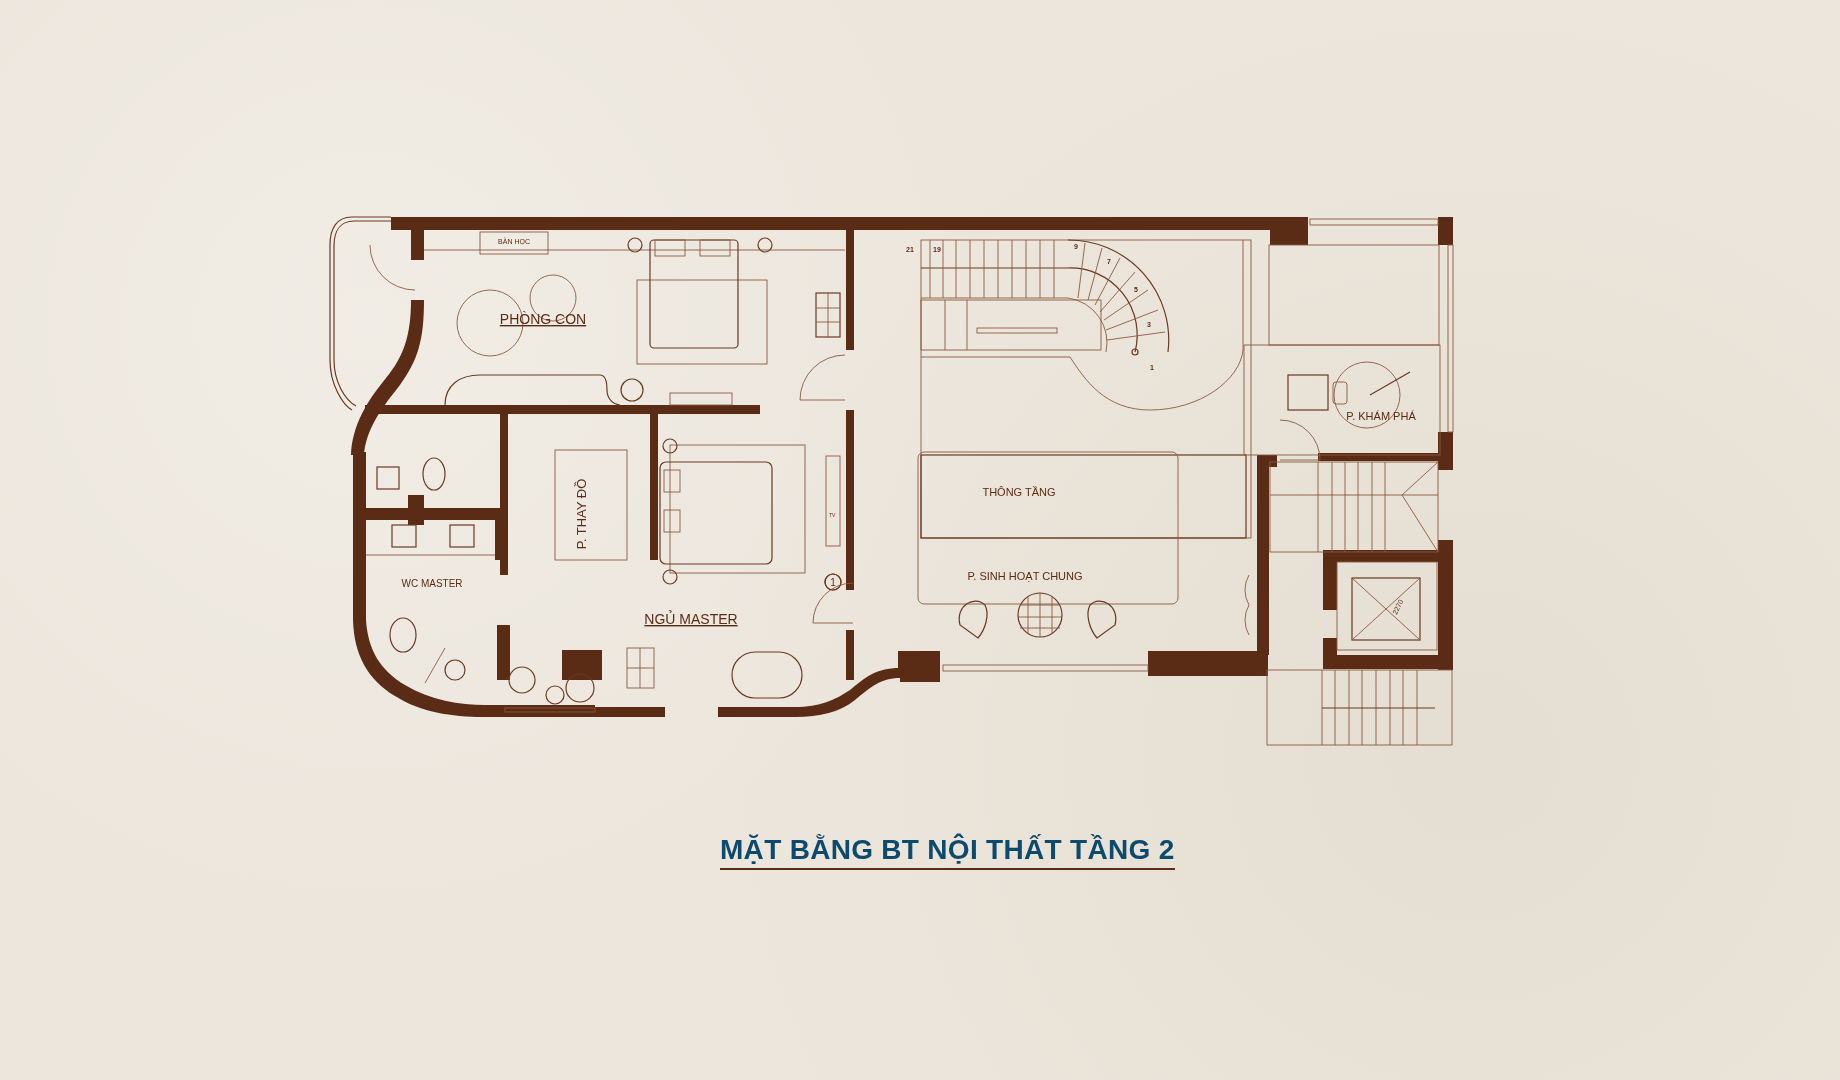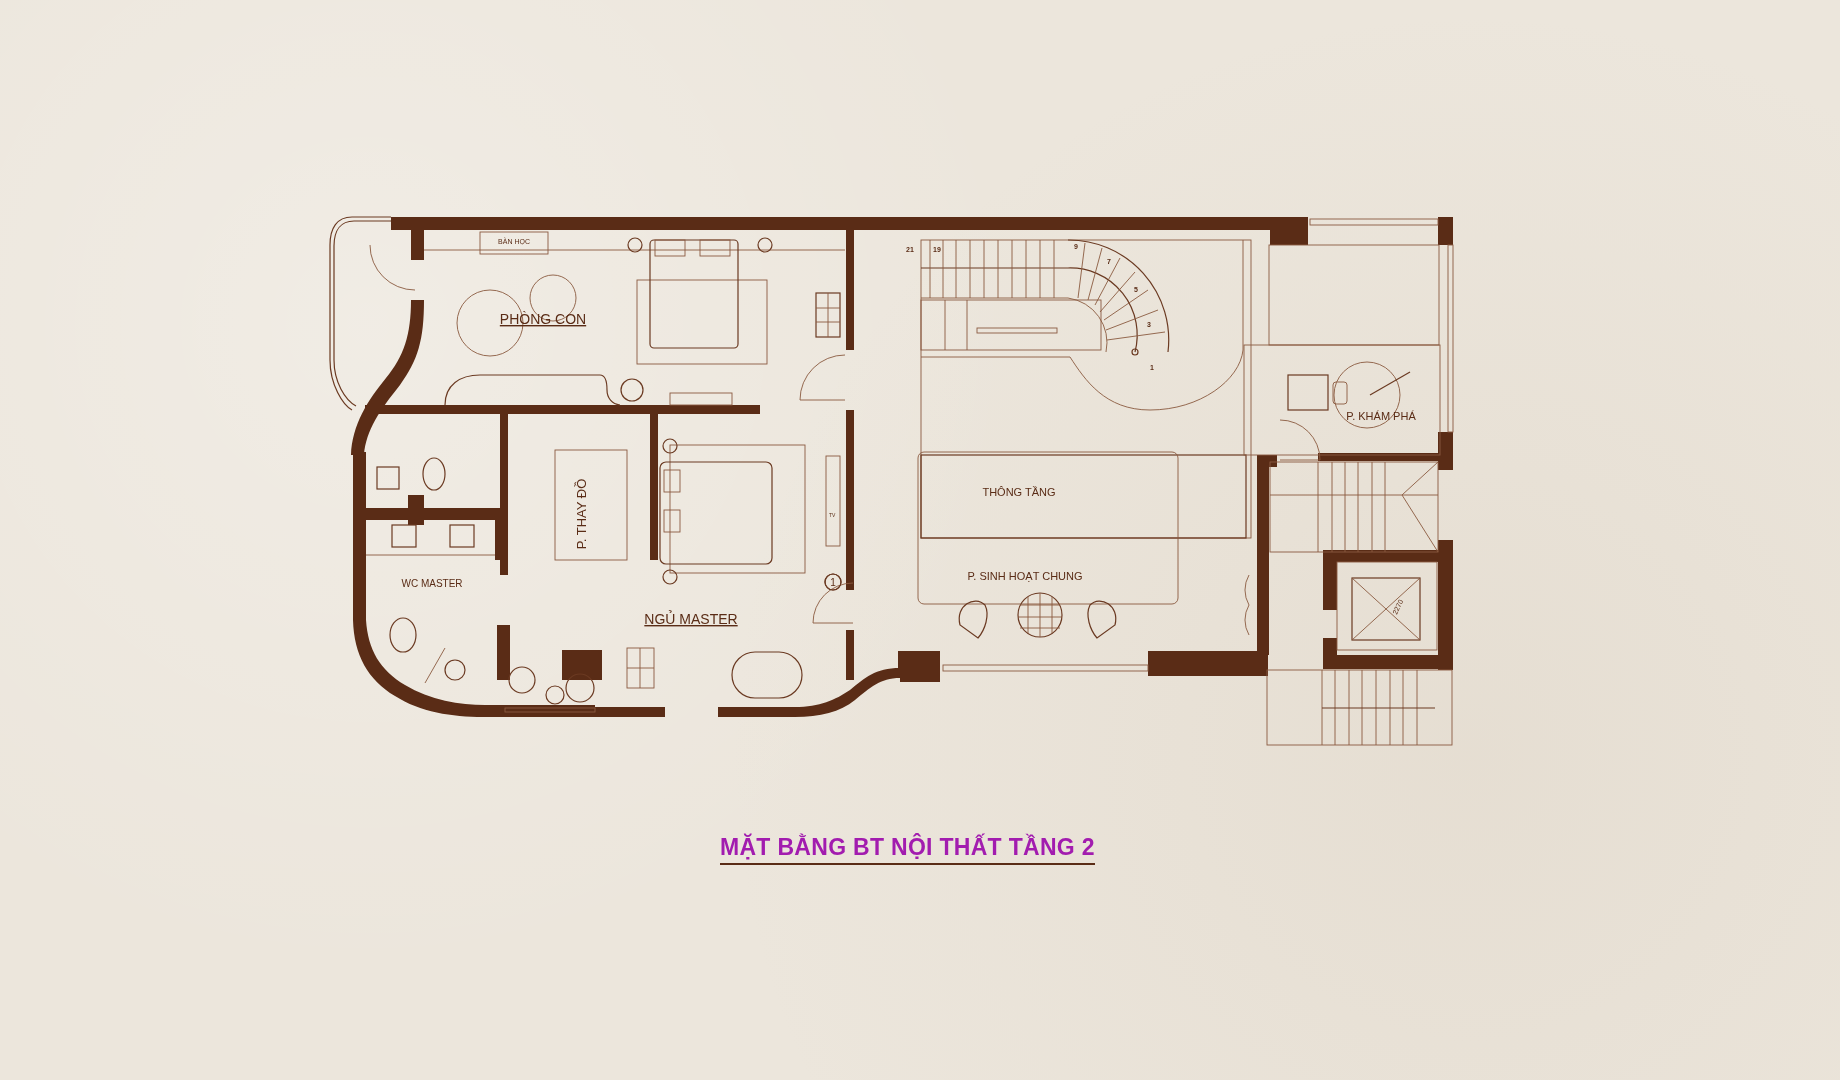--- a/index.html
+++ b/index.html
@@ -8,21 +8,21 @@
   .paper{position:absolute;inset:0;
     background:
       radial-gradient(circle at 20% 30%, rgba(255,255,255,0.25), transparent 40%),
       radial-gradient(circle at 80% 70%, rgba(200,185,165,0.18), transparent 45%),
       #ece6dc;}
   svg.plan{position:absolute;left:0;top:0;}
   .wall{fill:#5a2c16;}
   .ln{stroke:#6b3a22;fill:none;stroke-width:1.2;}
   .lnt{stroke:#8a5a40;fill:none;stroke-width:0.9;}
   .lbl{fill:#5a2c16;font-family:"Liberation Sans",sans-serif;}
-  .title{position:absolute;left:720px;top:834px;font-size:23px;font-weight:bold;color:#a21caf;
+  .title{position:absolute;left:720px;top:834px;font-size:28px;font-weight:bold;color:#0c4a6e;
     border-bottom:2px solid #5a2c16;padding-bottom:2px;letter-spacing:0.3px;white-space:nowrap;
     font-family:"Liberation Sans",sans-serif;}
 </style>
 </head>
 <body>
 
 <div class="paper"></div>
 
 <svg class="plan" width="1840" height="1080" viewBox="0 0 1840 1080">
 

